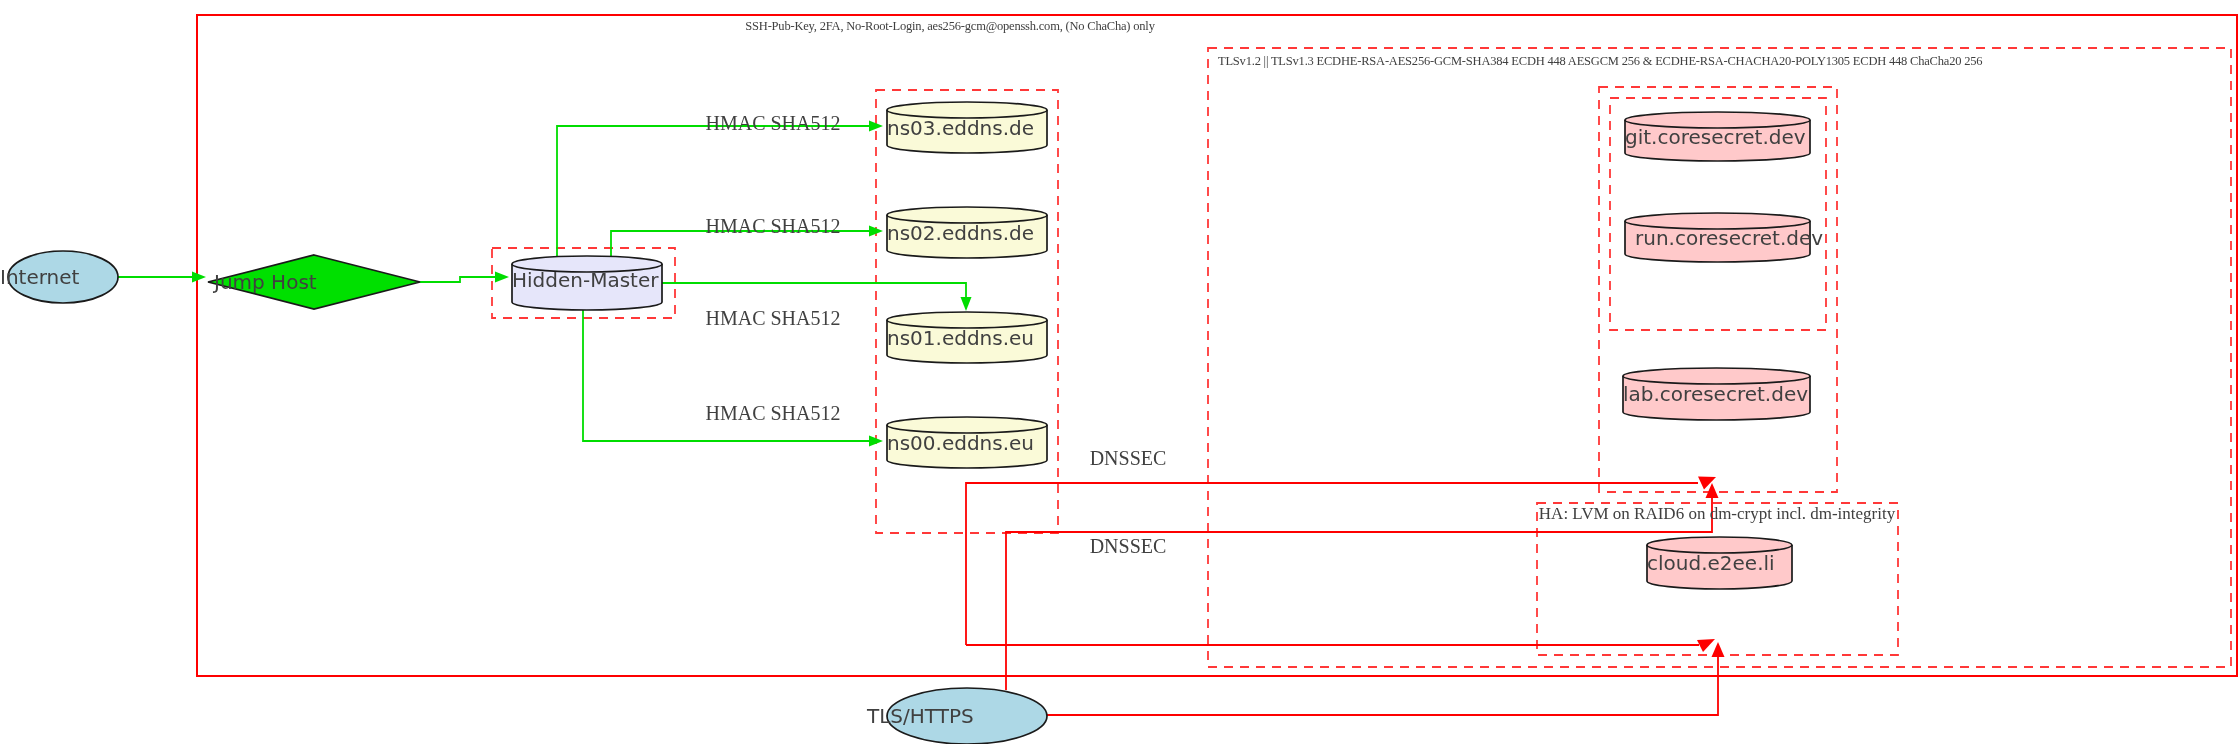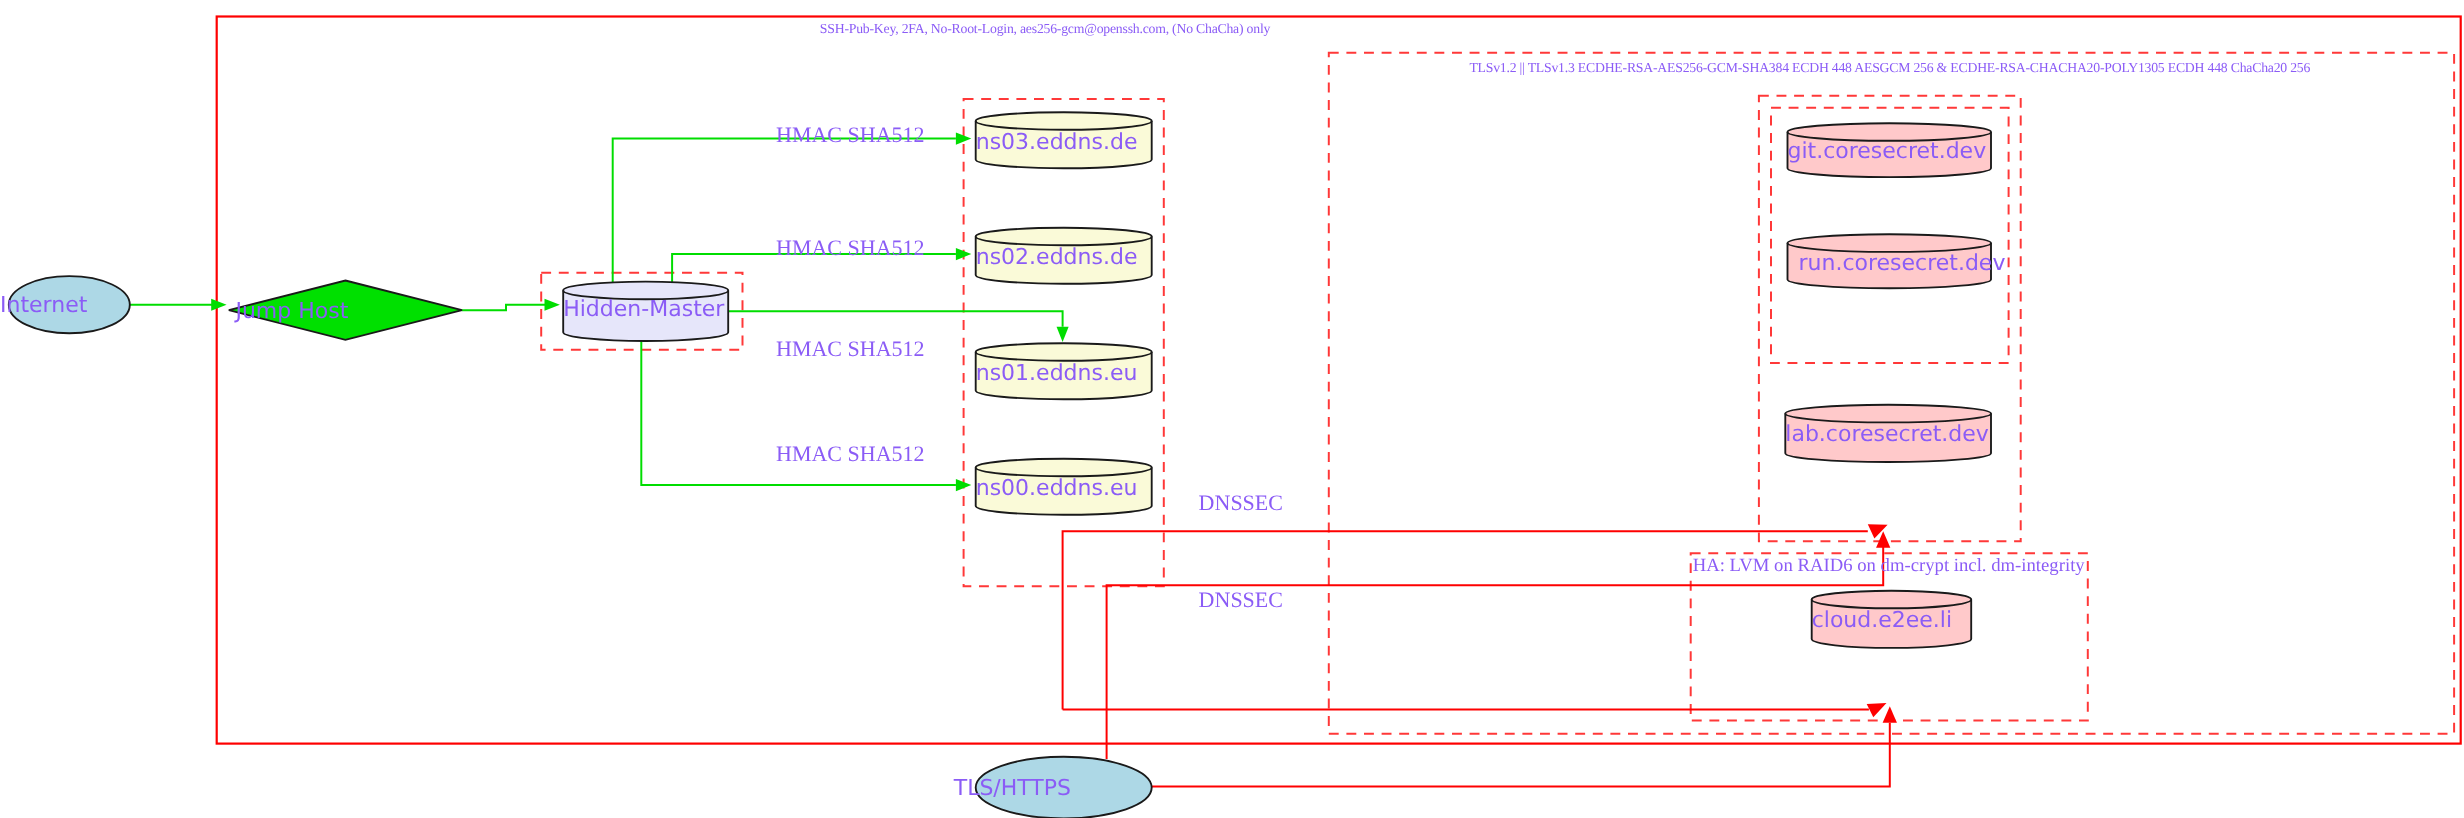--- a/index.html
+++ b/index.html
@@ -1,22 +1,22 @@
 <!DOCTYPE html>
 <html style="--green: #00dd00; --red: #fe0000; --red-dash: #ff3838; --ink: #1a1a1a;"><head>
 <meta charset="utf-8">
 <style>
   html,body{margin:0;padding:0;background:#ffffff;}
   #canvas{position:relative;width:2240px;height:744px;background:#ffffff;overflow:hidden;
           font-family:"DejaVu Sans",sans-serif;}
   svg{position:absolute;left:0;top:0;}
-  .lbl{position:absolute;color:#8b5cf6;white-space:nowrap;}
+  .lbl{position:absolute;color:#404040;white-space:nowrap;}
   .node-lbl{font-family:"DejaVu Sans",sans-serif;font-size:20px;line-height:20px;text-align:left;}
   .edge-lbl{font-family:"Liberation Serif",serif;font-size:20px;line-height:20px;text-align:center;}
-  .cluster-lbl{font-family:"Liberation Serif",serif;font-size:12.5px;line-height:14px;letter-spacing:-0.2px;text-align:center;}
+  .cluster-lbl{font-family:"Liberation Serif",serif;font-size:12.5px;line-height:14px;letter-spacing:-0.2px;}
   .cluster-lbl-big{font-family:"Liberation Serif",serif;font-size:17px;line-height:18px;}
   .ctr{text-align:center;}
   .g-edge{stroke:var(--green);stroke-width:1.8;fill:none;}
   .g-head{fill:var(--green);stroke:none;}
   .r-edge{stroke:var(--red);stroke-width:1.8;fill:none;}
   .r-head{fill:var(--red);stroke:none;}
   .box-solid{stroke:var(--red);stroke-width:2;fill:none;}
   .box-dash{stroke:var(--red-dash);stroke-width:1.8;fill:none;stroke-dasharray:9 7;}
   .shape{stroke:var(--ink);stroke-width:1.7;}
   .rim{stroke:var(--ink);stroke-width:1.7;fill:none;}

